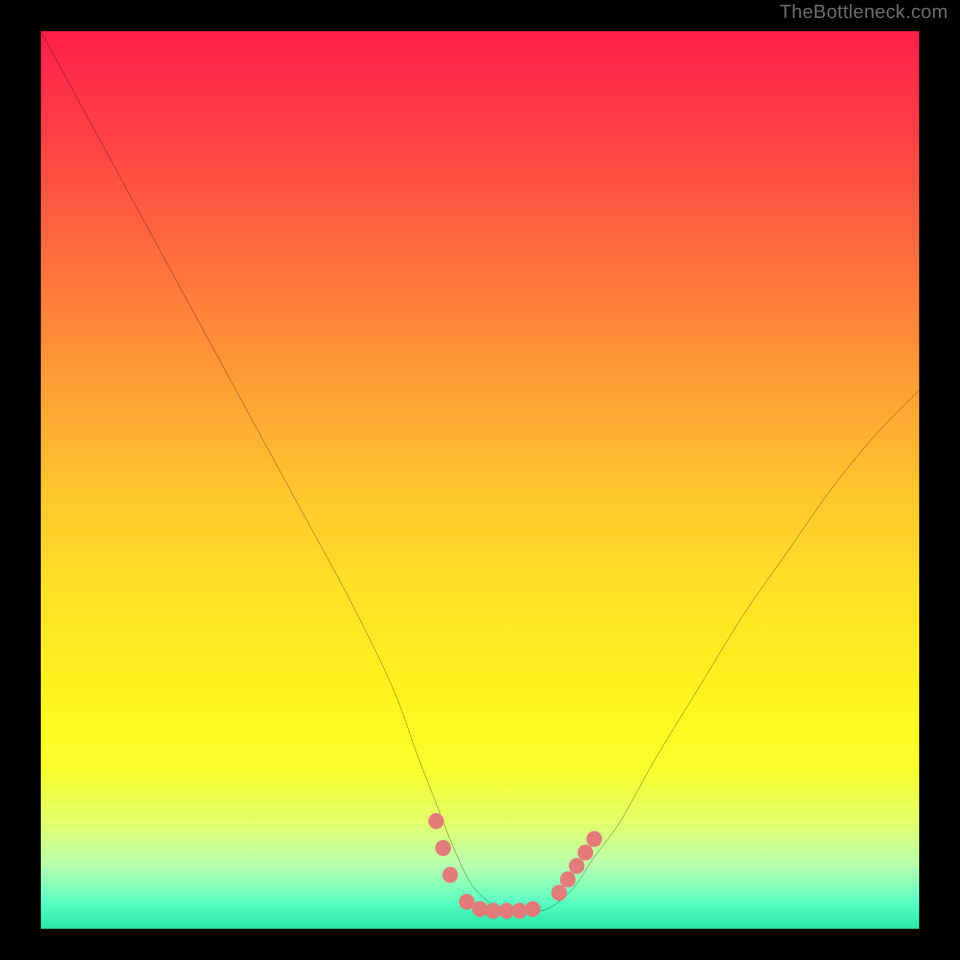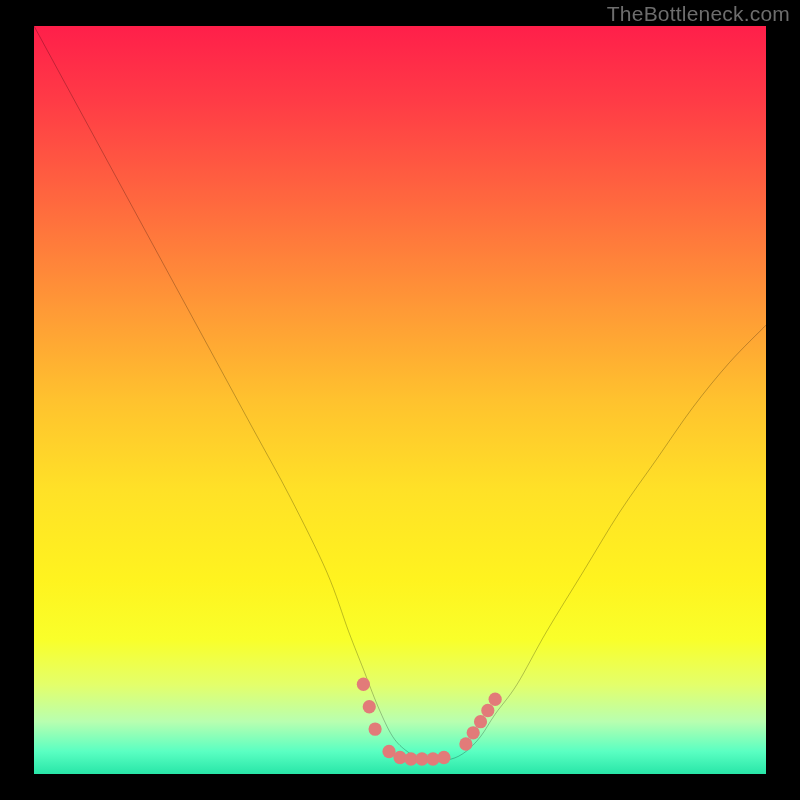--- a/index.html
+++ b/index.html
@@ -42,21 +42,21 @@
     left: 34px;
     top: 26px;
     width: 732px;
     height: 748px;
   }
   .attribution {
     position: absolute;
     top: 2px;
     right: 10px;
     font-family: Arial, Helvetica, sans-serif;
-    font-size: 21px;
+    font-size: 16px;
     color: #6d6d6d;
     letter-spacing: 0.2px;
   }
 </style>
 </head>
 <body>
 
 <div class="stage">
   <div class="gradient"></div>
 

